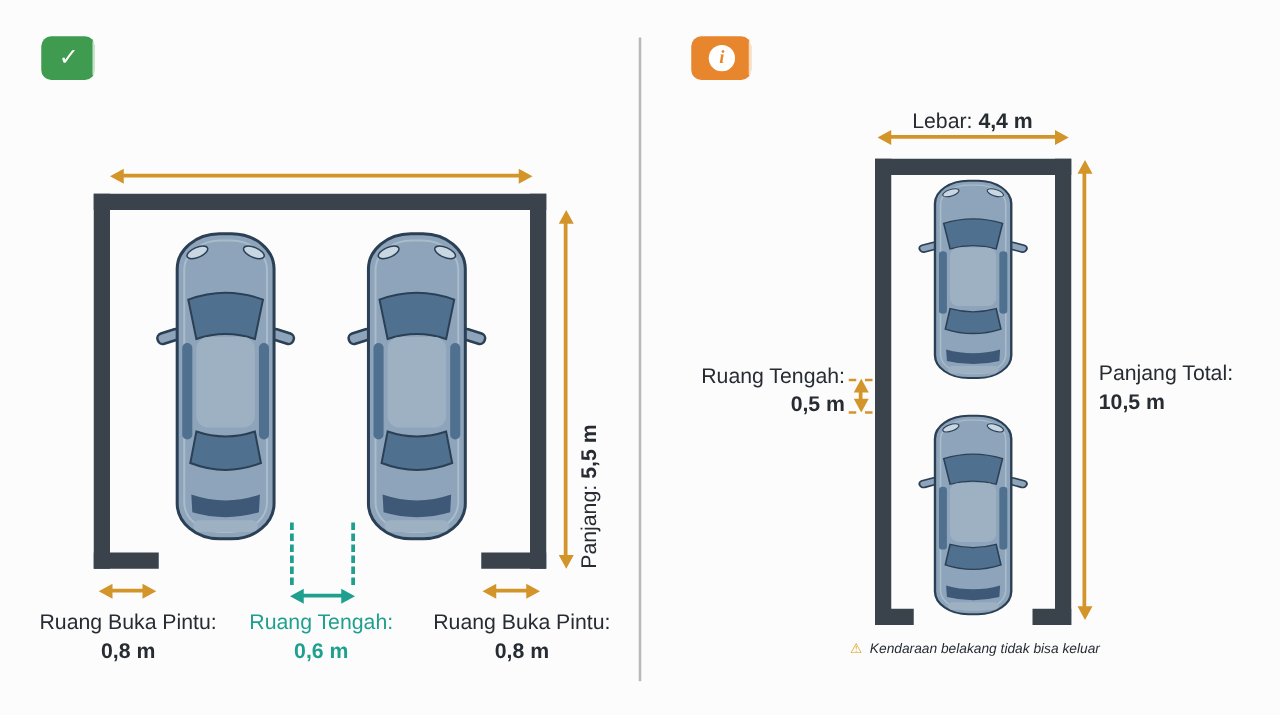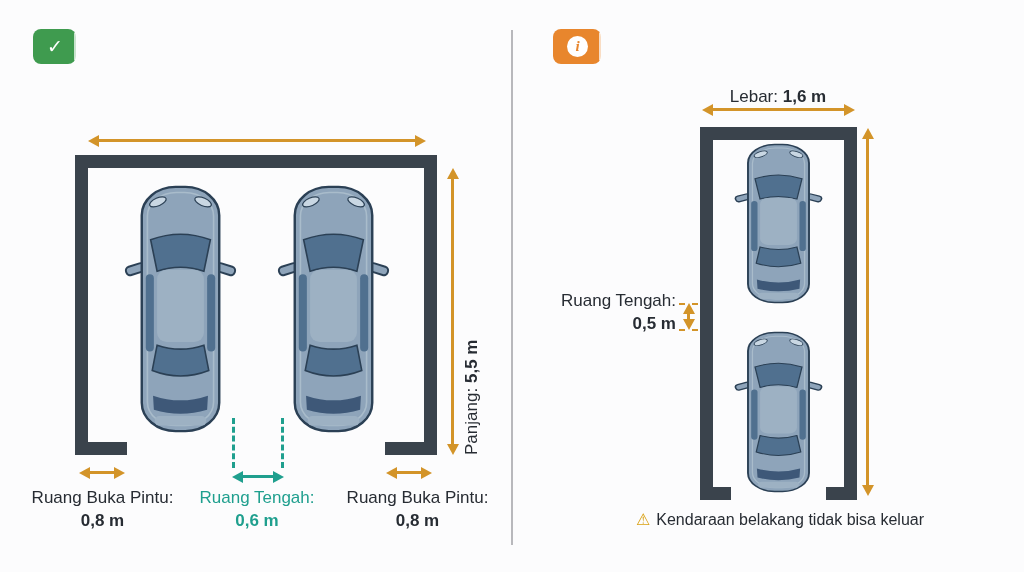--- a/index.html
+++ b/index.html
@@ -47,21 +47,21 @@
   .tick{position:absolute;height:0;border-top:2px dashed var(--arrow,#d39429);}
   
   .lbl{position:absolute;font-size:17px;line-height:23px;color:var(--text,#272c33);}
   .center{text-align:center;}
   .right{text-align:right;}
   .teal-text{color:var(--teal,#1f9f8e);}
   .rot{
     position:absolute;writing-mode:vertical-rl;transform:rotate(180deg);
     display:flex;align-items:center;font-size:17px;color:var(--text,#272c33);
   }
-  .warn{position:absolute;font-size:16px;line-height:23px;color:var(--text,#272c33);}
+  .warn{position:absolute;font-size:11px;line-height:23px;color:var(--text,#272c33);font-style:italic;}
   .wicon{color:#d9a013;margin-right:6px;}
   .car{position:absolute;}
 </style>
 </head>
 <body>
 
 <div id="canvas">
 
   <svg width="0" height="0" style="position:absolute">
     <defs>
@@ -128,21 +128,21 @@
   </div>
 
   <div class="badge badge-orange" style="left:553px;">
     <span class="bicon">
         <span class="info-circle">i</span>
       </span>
     <span class="bdiv"></span>
   </div>
 
   <div class="lbl center" style="left:698px;top:85px;width:160px;">
-    <span>Lebar:</span> <b>1,6 m</b>
+    <span>Lebar:</span> <b>4,4 m</b>
   </div>
   <div class="arrow-h" style="left:712px;top:108px;width:133px;"></div>
 
   <div class="wall" style="left:700px;top:127px;width:157px;height:13px;"></div>
   <div class="wall" style="left:700px;top:127px;width:13px;height:373px;"></div>
   <div class="wall" style="left:844px;top:127px;width:13px;height:373px;"></div>
   <div class="wall" style="left:700px;top:487px;width:31px;height:13px;"></div>
   <div class="wall" style="left:826px;top:487px;width:31px;height:13px;"></div>
 
   <svg class="car" style="left:734px;top:142px;width:89px;height:163px;" viewBox="0 0 140 320" preserveAspectRatio="none">
@@ -153,18 +153,21 @@
     </svg>
 
   <div class="tick" style="left:679px;top:303px;width:19px;"></div>
   <div class="tick" style="left:679px;top:329px;width:19px;"></div>
   <div class="arrow-v" style="left:687px;top:313px;height:7px;"></div>
   <div class="lbl right" style="left:546px;top:289px;width:130px;">
     <span>Ruang Tengah:</span><br><b>0,5 m</b>
   </div>
 
   <div class="arrow-v" style="left:866px;top:138px;height:348px;"></div>
+  <div class="lbl" style="left:879px;top:287px;">
+    <span>Panjang Total:</span><br><b>10,5 m</b>
+  </div>
 
   <div class="warn center" style="left:545px;top:508px;width:470px;">
     <span class="wicon">⚠</span><span>Kendaraan belakang tidak bisa keluar</span><br>
   </div>
 
 </div>
 
 </body></html>

